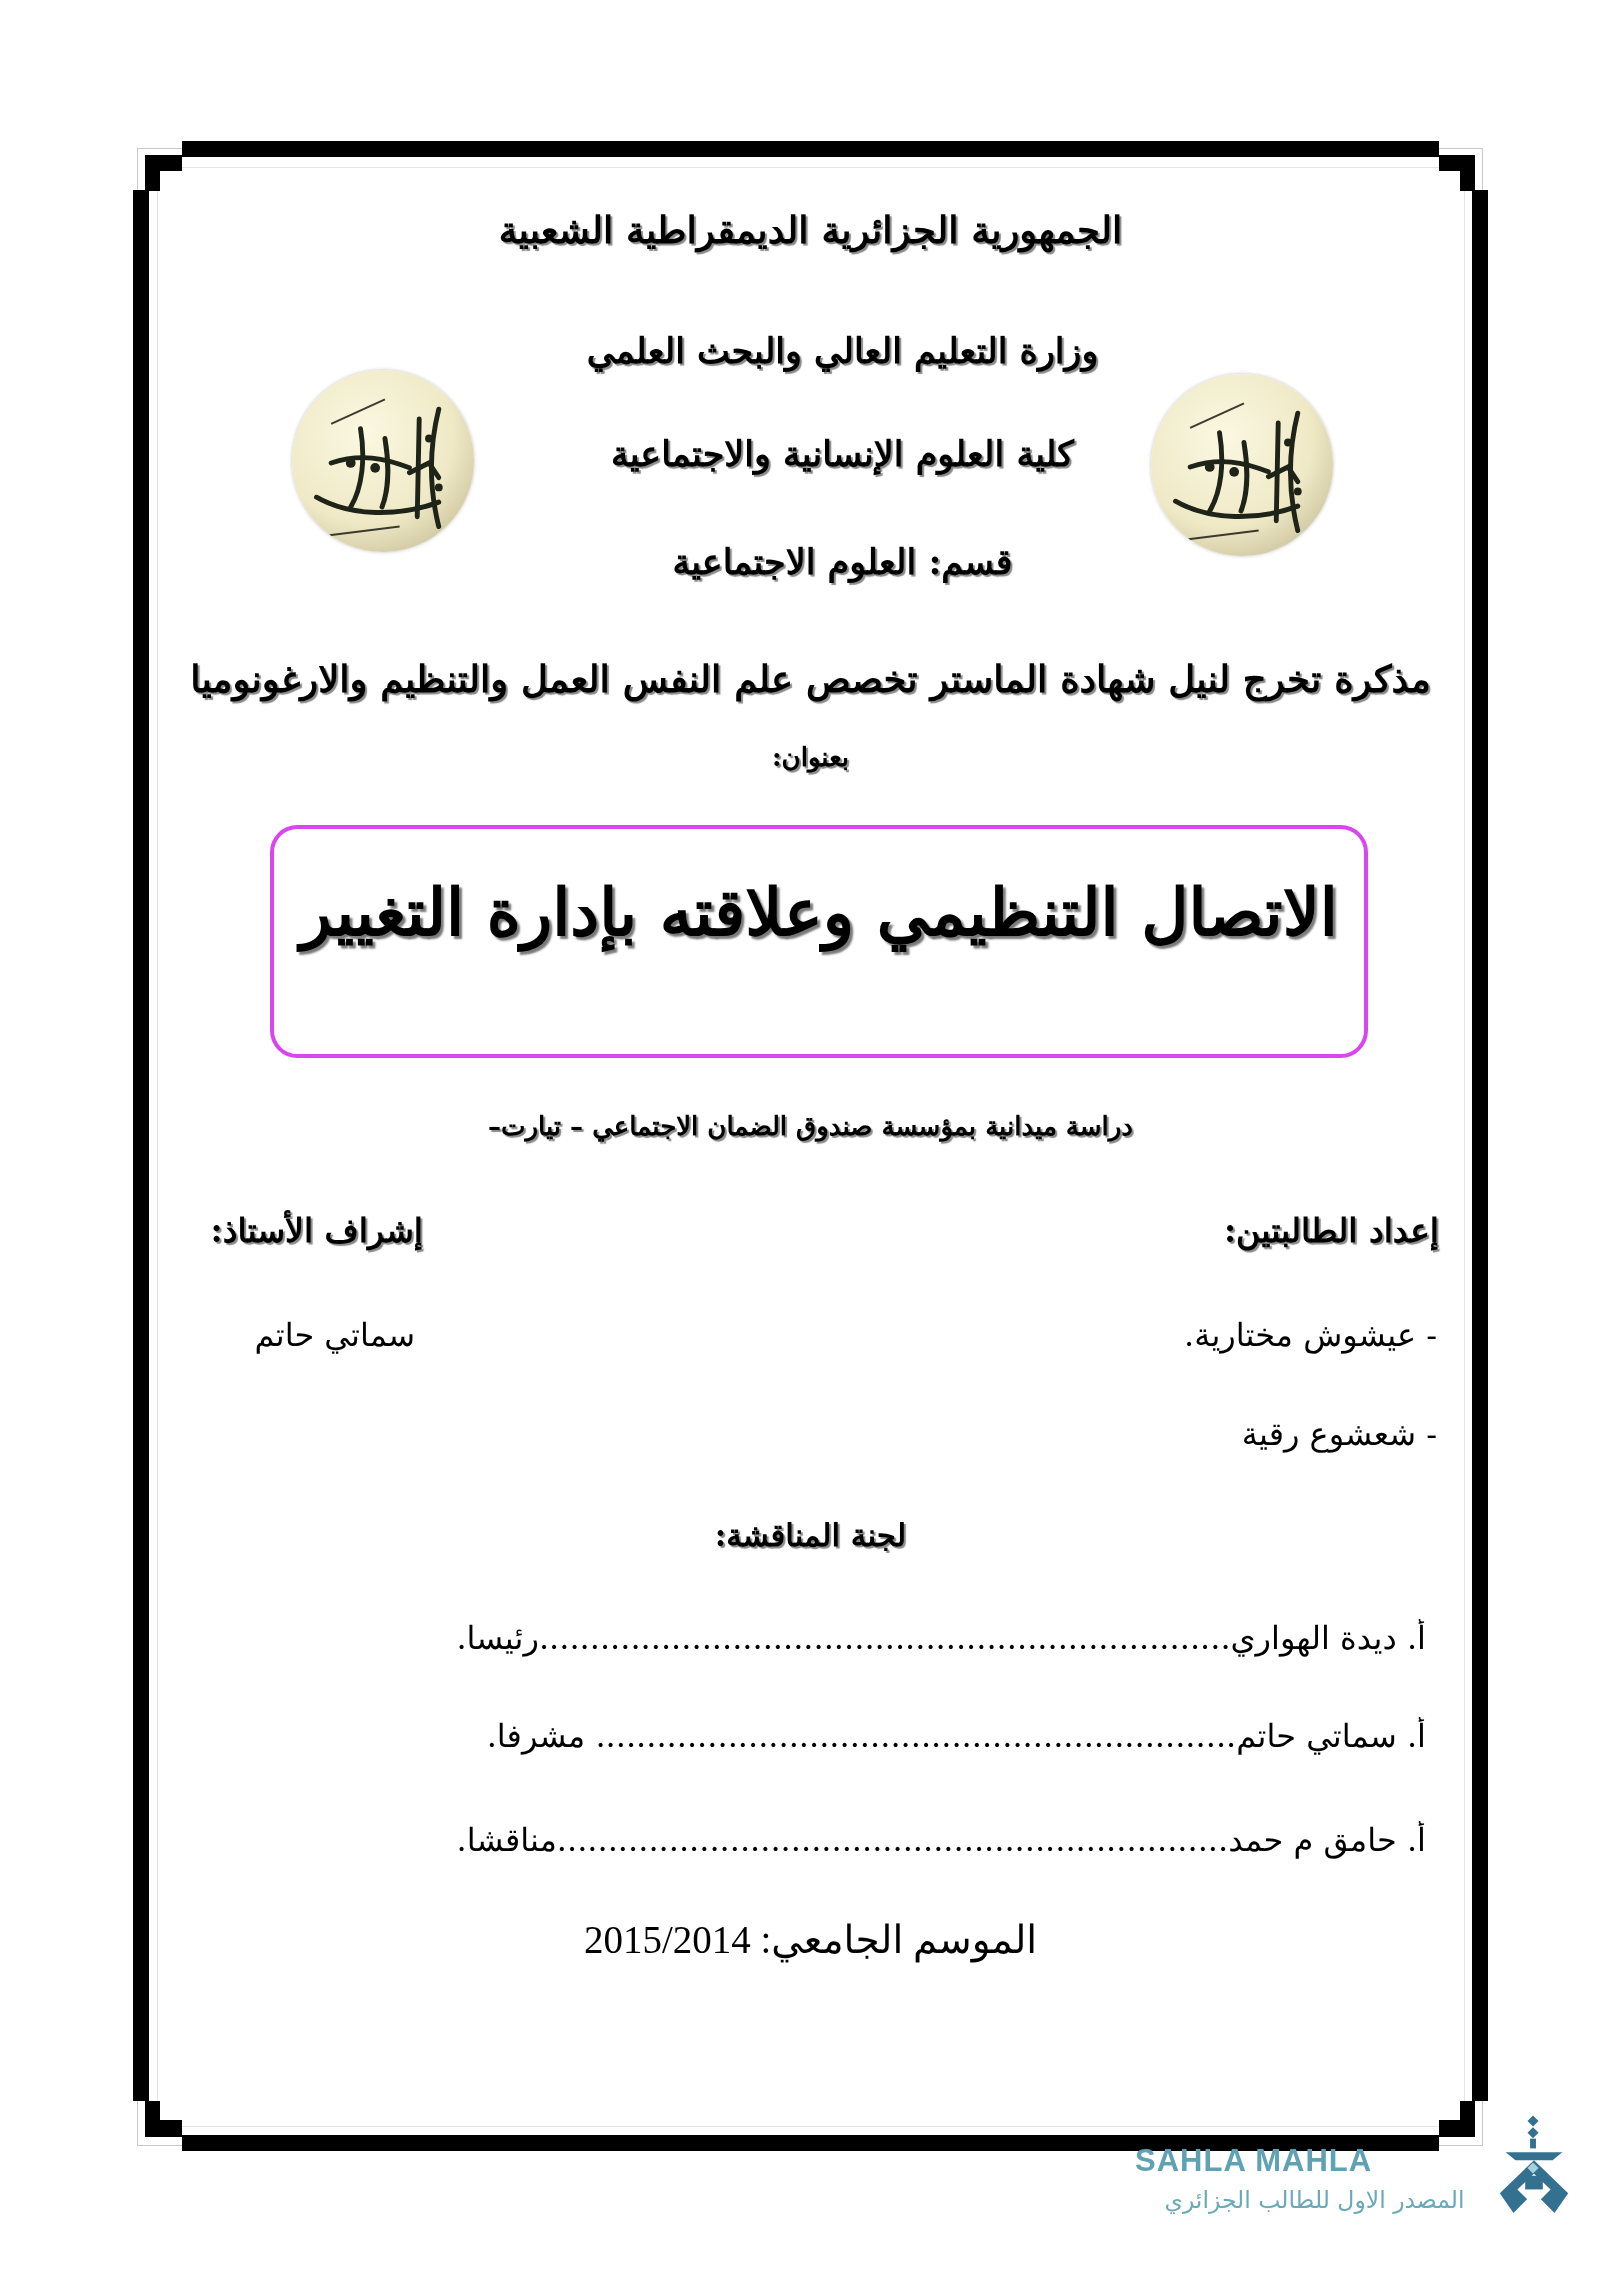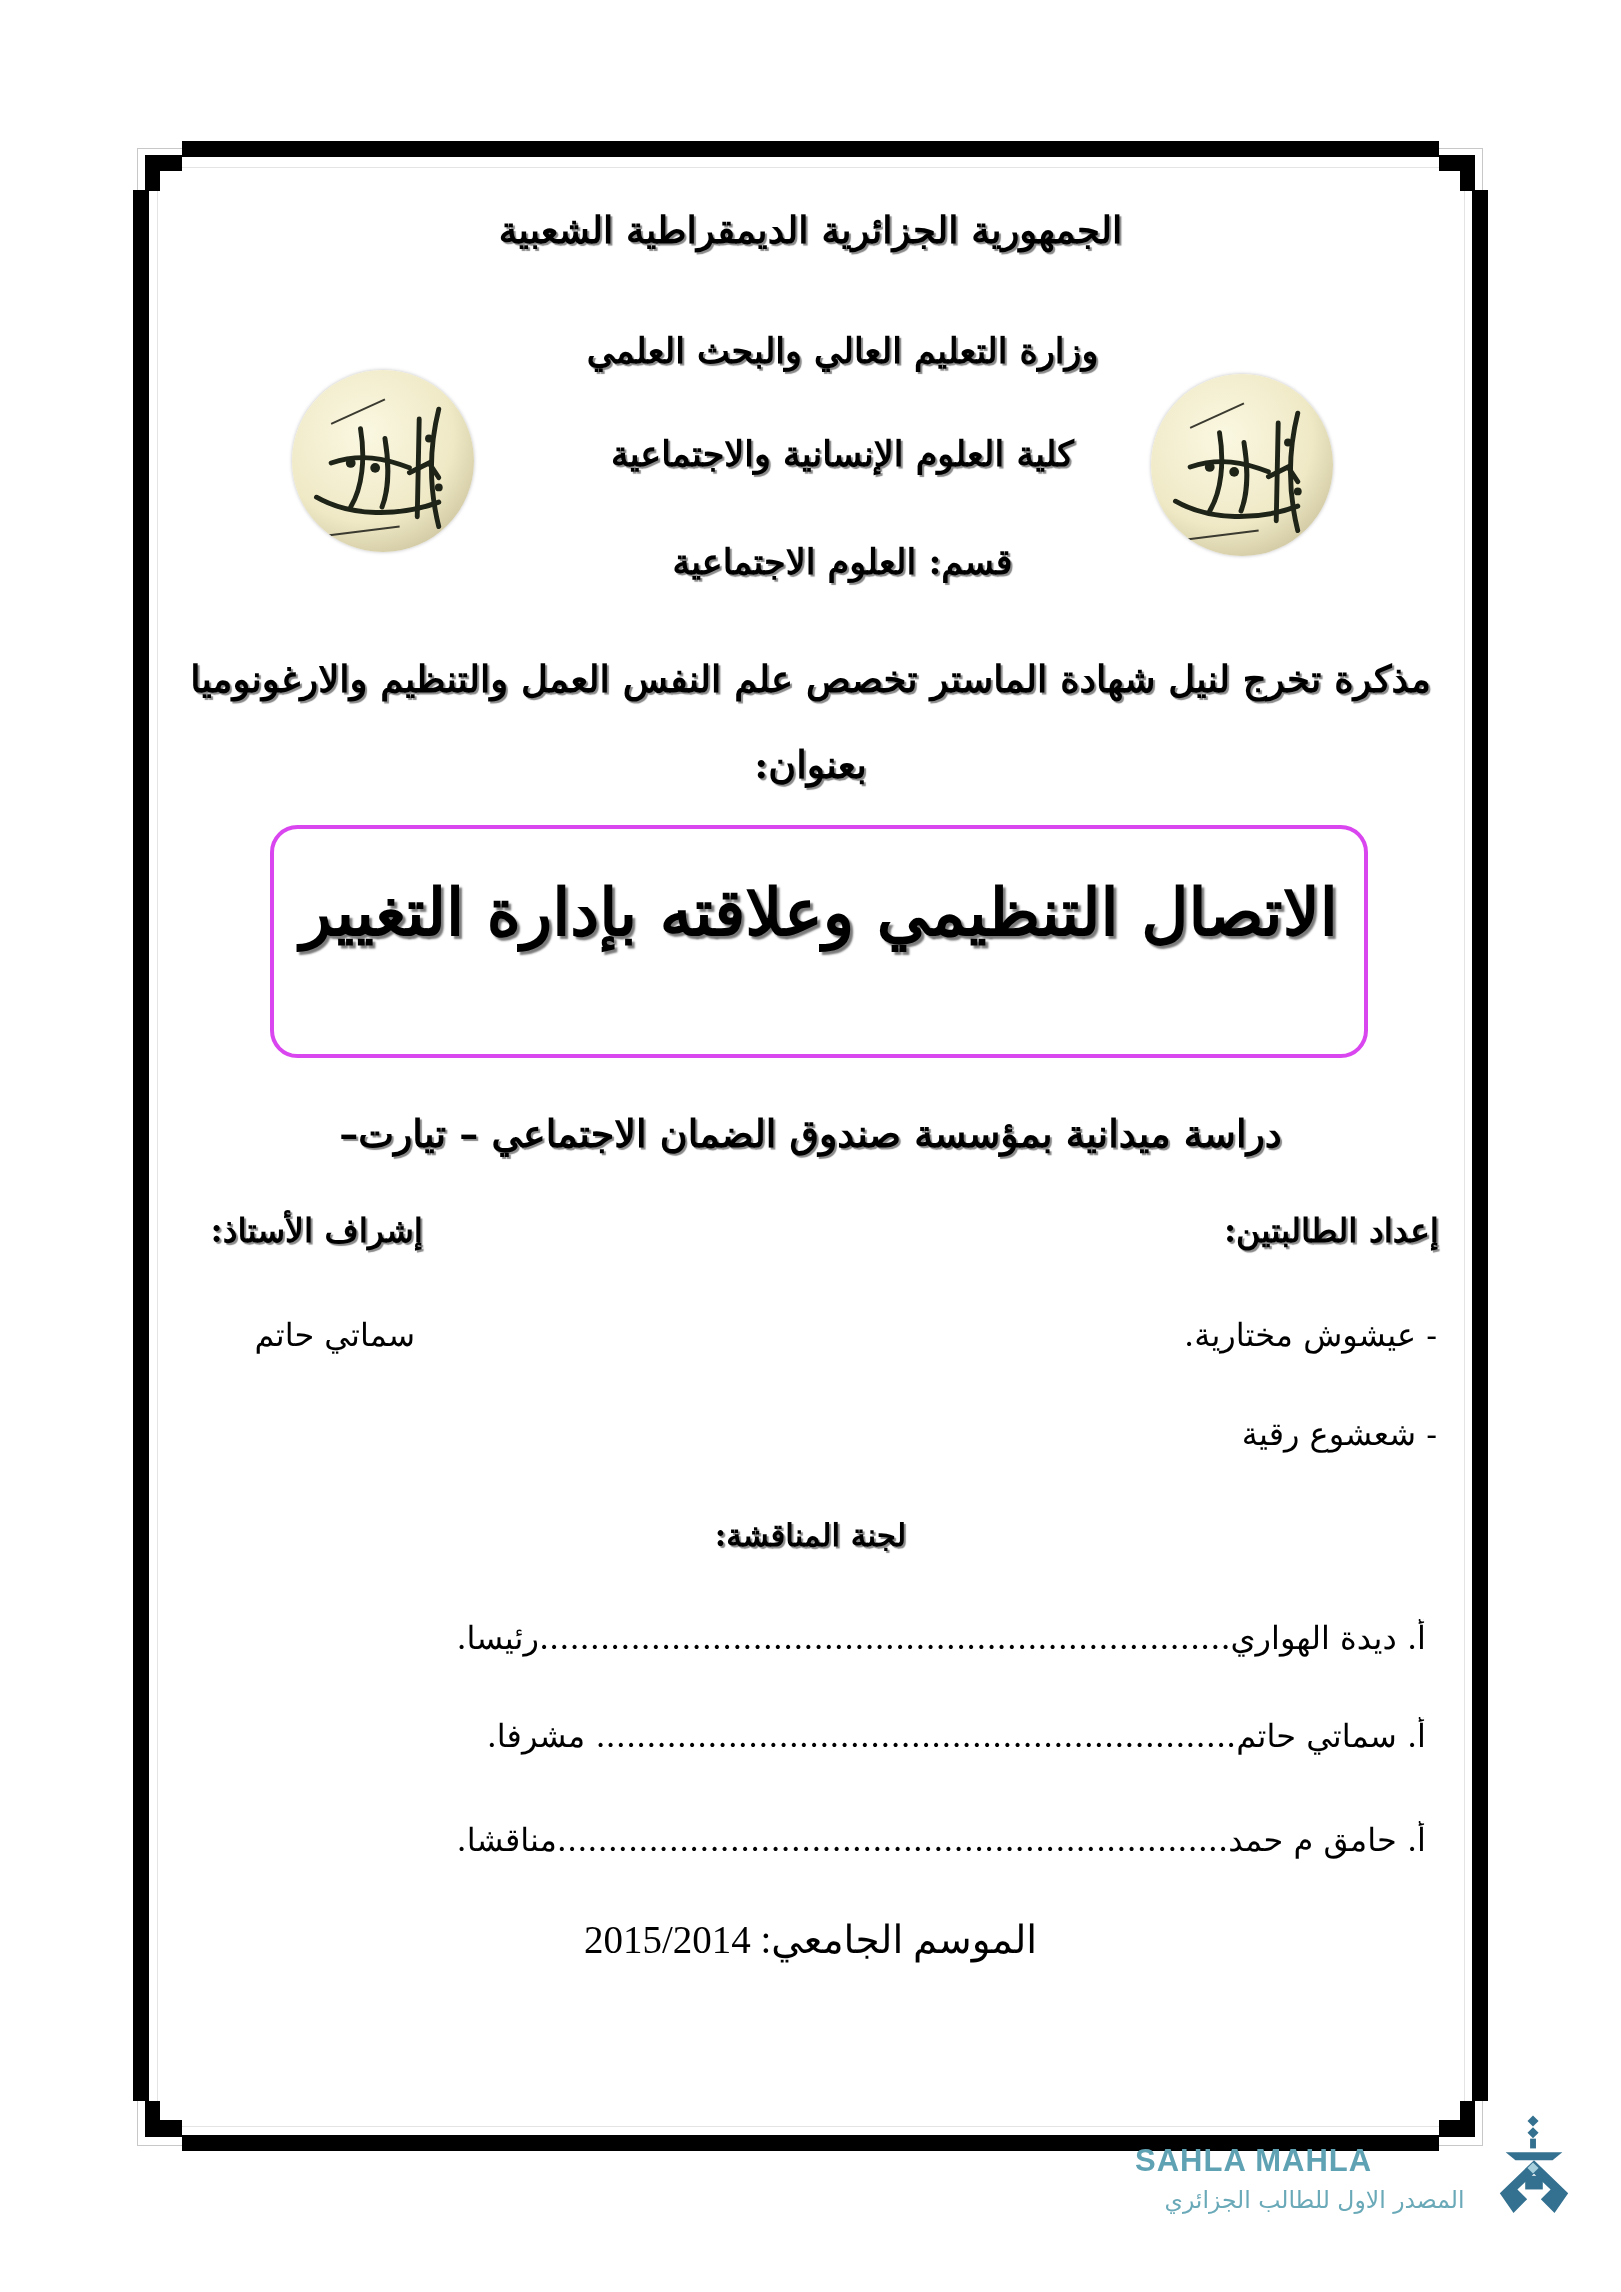--- a/index.html
+++ b/index.html
@@ -17,21 +17,21 @@
     position:absolute; left:0; width:1621px; text-align:center;
     direction:rtl; white-space:nowrap;
   }
   .bold-shadow {
     font-weight:bold;
     text-shadow: 2px 2px 1px #8a8a8a;
   }
   .h1 { font-size:37px; }
   .h2 { font-size:35px;padding-left:32px; }
   .h3 { font-size:39px;text-align:center; }
-  .sub { font-size:38px; }
+  .sub { font-size:26px; }
 
   .title-box {
     position:absolute; left:270px; top:825px; width:1098px; height:233px;
     border:4px solid #d946ef; border-radius:27.4px; box-sizing:border-box;
   }
   .title-text {
     position:absolute; left:0; right:0; top:45px; text-align:center;
     direction:rtl; font-size:65px; font-weight:bold;
     text-shadow: 2.9px 2.9px 2px #7a7a7a; white-space:nowrap;
   }

